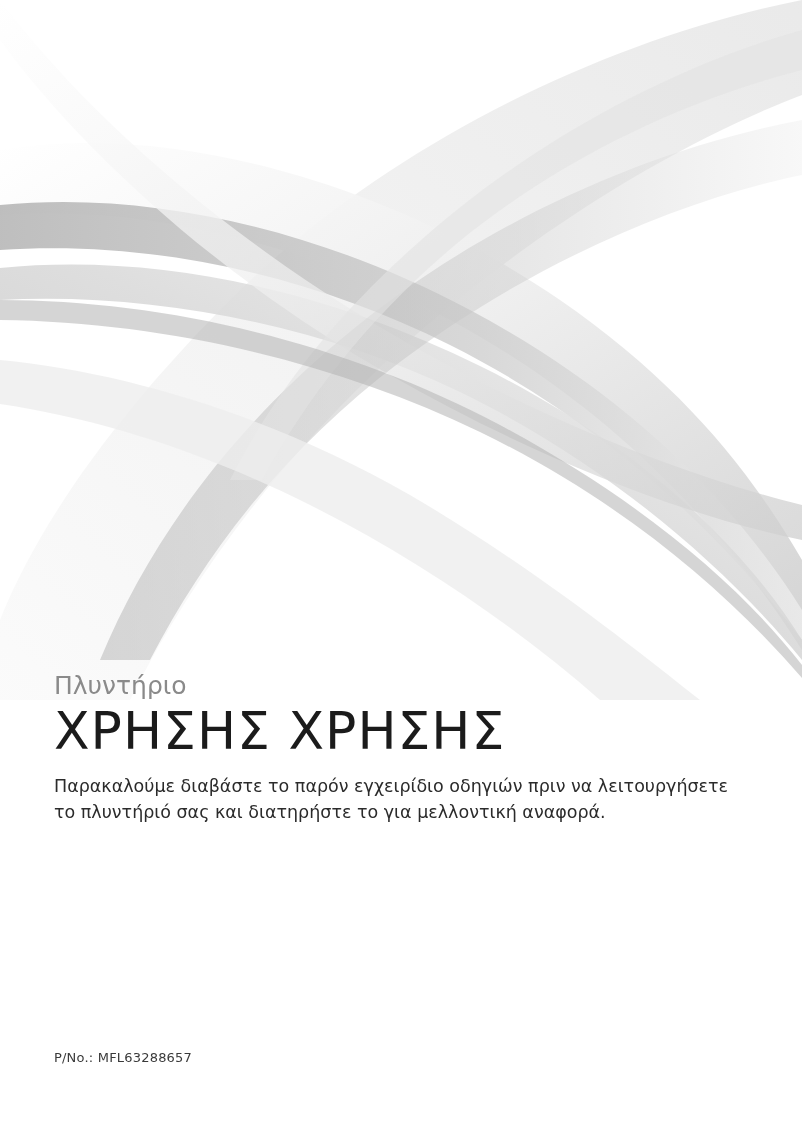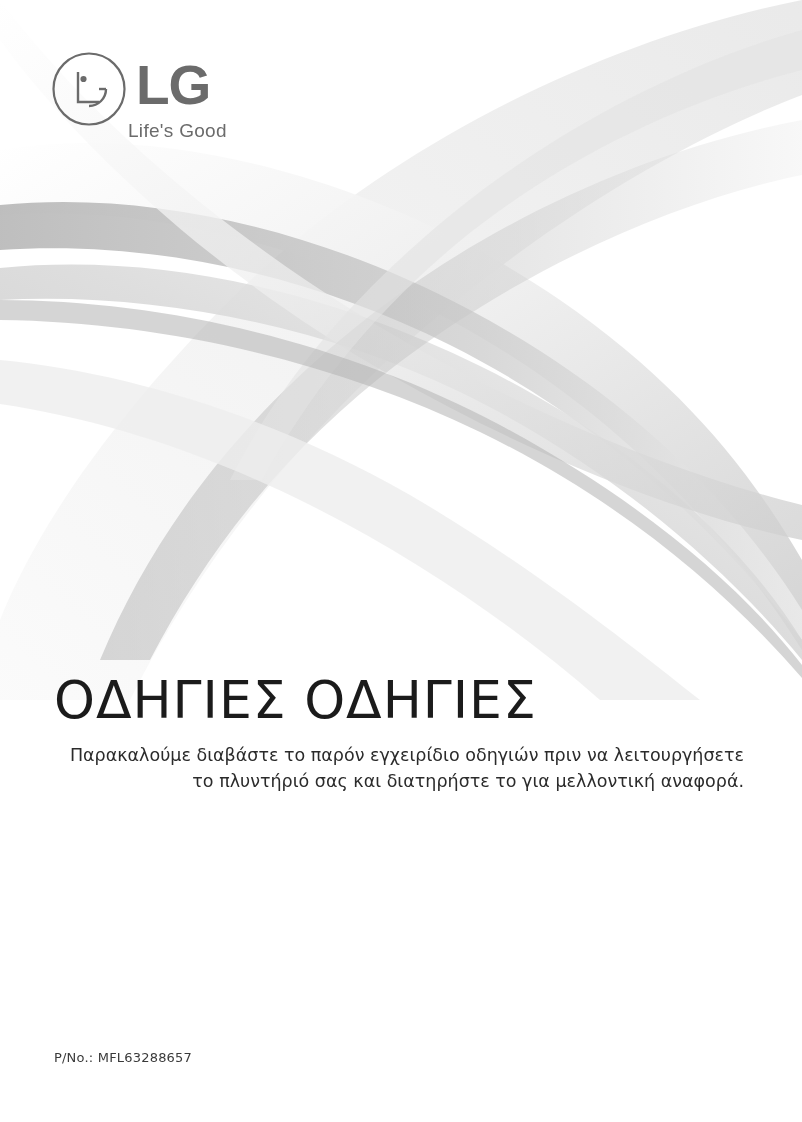--- a/index.html
+++ b/index.html
@@ -93,21 +93,20 @@
     line-height: 1.1;
     margin: 0 0 14px 0;
   }
   .intro {
     font-family: "DejaVu Sans", sans-serif;
     font-size: 17.5px;
     color: #2b2b2b;
     line-height: 1.48;
     margin: 0;
     max-width: 690px;
-    text-align: right;
   }
 
   
   .models {
     position: absolute;
     left: 54px;
     top: 916px;
     width: 400px;
   }
   .model-line {
@@ -178,36 +177,23 @@
     <path d="M802,30 C660,70 520,150 410,250 C330,322 270,400 230,480 L262,480
              C308,395 372,315 455,245 C560,158 685,100 802,70 Z" fill="#e2e2e2" opacity="0.6"></path>
 
     <path d="M0,300 C170,300 350,345 500,425 C640,500 740,585 802,665 L802,678
              C726,590 620,500 480,432 C340,364 170,322 0,320 Z" fill="#b2b2b2" opacity="0.55"></path>
 
     <path d="M0,360 C130,372 280,420 410,495 C530,565 630,645 700,700 L600,700
              C520,630 420,560 310,505 C200,450 95,418 0,404 Z" fill="#ededed" opacity="0.8"></path>
   </svg>
 
-  <div class="logo-block">
-    <svg class="logo-mark" viewBox="0 0 74 74" xmlns="http://www.w3.org/2000/svg">
-      <circle cx="37" cy="37" r="35.5" fill="none" stroke="#6b6b6b" stroke-width="2.2"></circle>
-
-      <path d="M26,20 L26,50 L47,50" fill="none" stroke="#6b6b6b" stroke-width="2.4"></path>
-
-      <circle cx="31.5" cy="27" r="3.1" fill="#6b6b6b"></circle>
-
-      <path d="M54,37 A17,17 0 0 1 37,54" fill="none" stroke="#6b6b6b" stroke-width="2.4"></path>
-      <path d="M54,37 L47,37" fill="none" stroke="#6b6b6b" stroke-width="2.4"></path>
-    </svg>
-    <div class="logo-lg-text">LG</div>
-    <div class="logo-slogan">Life's Good</div>
-  </div>
 
   <div class="title-area">
-    <h1 class="main-title">ΟΔΗΓΙΕΣ ΟΔΗΓΙΕΣ</h1>
+    <p class="kicker">Πλυντήριο</p>
+    <h1 class="main-title">ΧΡΗΣΗΣ ΧΡΗΣΗΣ</h1>
     <p class="intro">Παρακαλούμε διαβάστε το παρόν εγχειρίδιο οδηγιών πριν να λειτουργήσετε το πλυντήριό σας και διατηρήστε το για μελλοντική αναφορά.</p>
   </div>
 
 
   <div class="partno">P/No.: MFL63288657</div>
 
 </div>
 
 </body></html>

